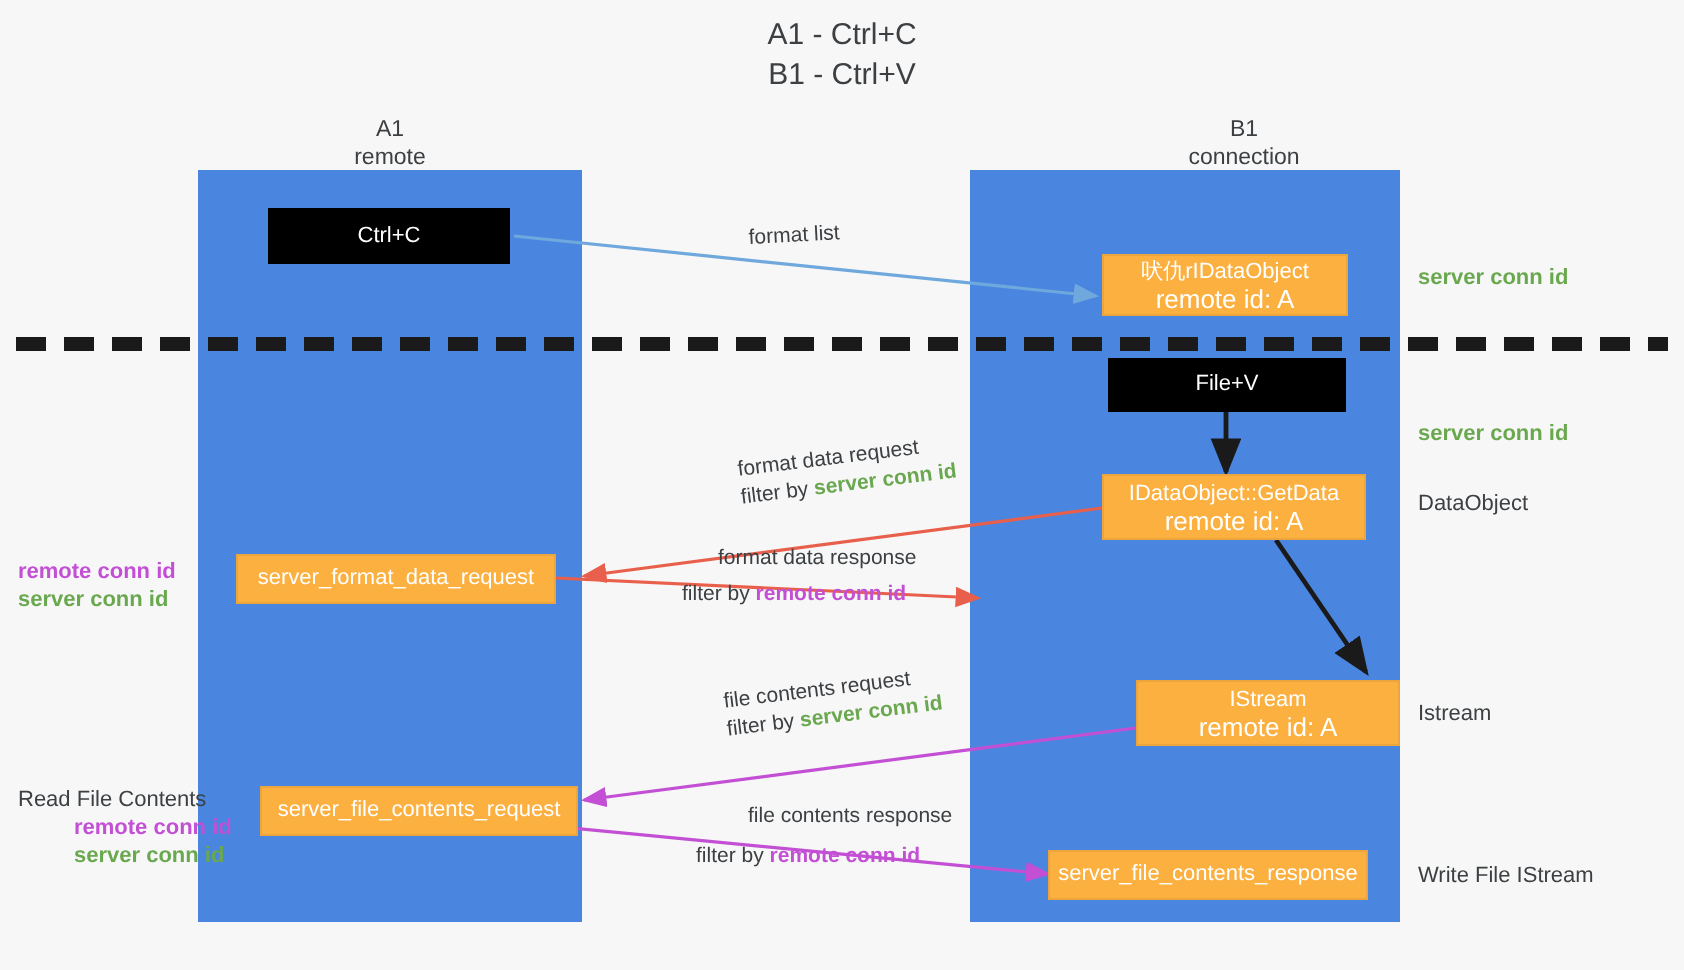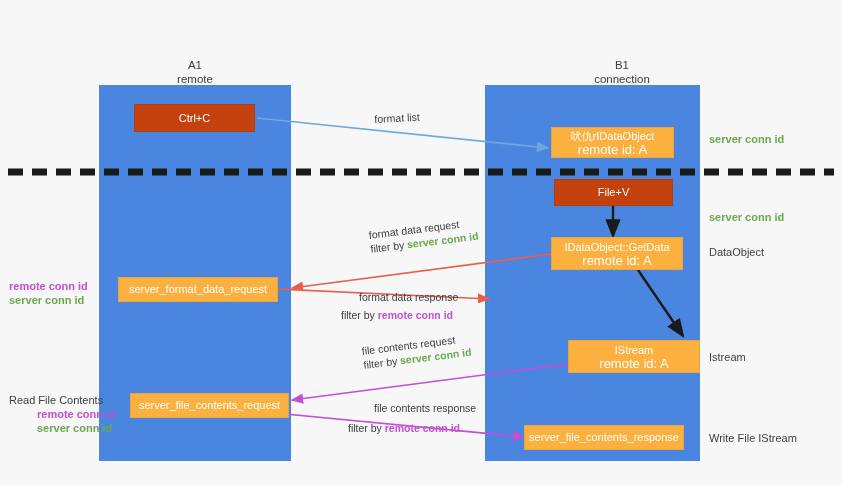--- a/index.html
+++ b/index.html
@@ -56,21 +56,21 @@
     display: flex;
     flex-direction: column;
     align-items: center;
     justify-content: center;
     color: #ffffff;
     font-size: 11px;
     line-height: 13px;
     text-align: center;
     border: 1px solid rgba(0,0,0,0.06);
   }
-  .node.green { background: #c2410c; }
+  .node.green { background: #000000; }
   .node.orange { background: #fbb council; }
   .node.orange { background: #fbb040; }
   .node .l2 { font-size: 13px; }
   .ann {
     position: absolute;
     font-size: 11px;
     color: #3c4043;
     line-height: 14px;
     white-space: nowrap;
   }
@@ -89,20 +89,22 @@
   .stack div { font-size: 11px; line-height: 14px; }
   .stack .g { color: #6aa84f; font-weight: bold; }
   .stack .m { color: #c24fd4; font-weight: bold; }
   .stack .d { color: #3c4043; }
 </style>
 </head>
 <body>
 
 <div id="diagram-root">
 
+  <div class="title">A1 - Ctrl+C
+B1 - Ctrl+V</div>
 
   <div class="lane-header" style="left:115px; top:58px;">
     <div>A1</div>
     <div>remote</div>
   </div>
   <div class="lane-header" style="left:542px; top:58px;">
     <div>B1</div>
     <div>connection</div>
   </div>
 
@@ -182,21 +184,21 @@
     <div>format list</div>
   </div>
 
   <div class="edge-label" style="left:368px; top:228px; transform: rotate(-7deg);">
     <div>format data request</div>
     <div>
       <span>filter by </span><b class="green">server conn id</b>
     </div>
   </div>
 
-  <div class="edge-label" style="left:359px; top:290px;">
+  <div class="edge-label" style="left:359px; top:272px;">
     <div>format data response</div>
     <div style="margin-top:4px; margin-left:-18px;">
       <span>filter by </span><b class="magenta">remote conn id</b>
     </div>
   </div>
 
   <div class="edge-label" style="left:361px; top:344px; transform: rotate(-7deg);">
     <div>file contents request</div>
     <div>
       <span>filter by </span><b class="green">server conn id</b>

